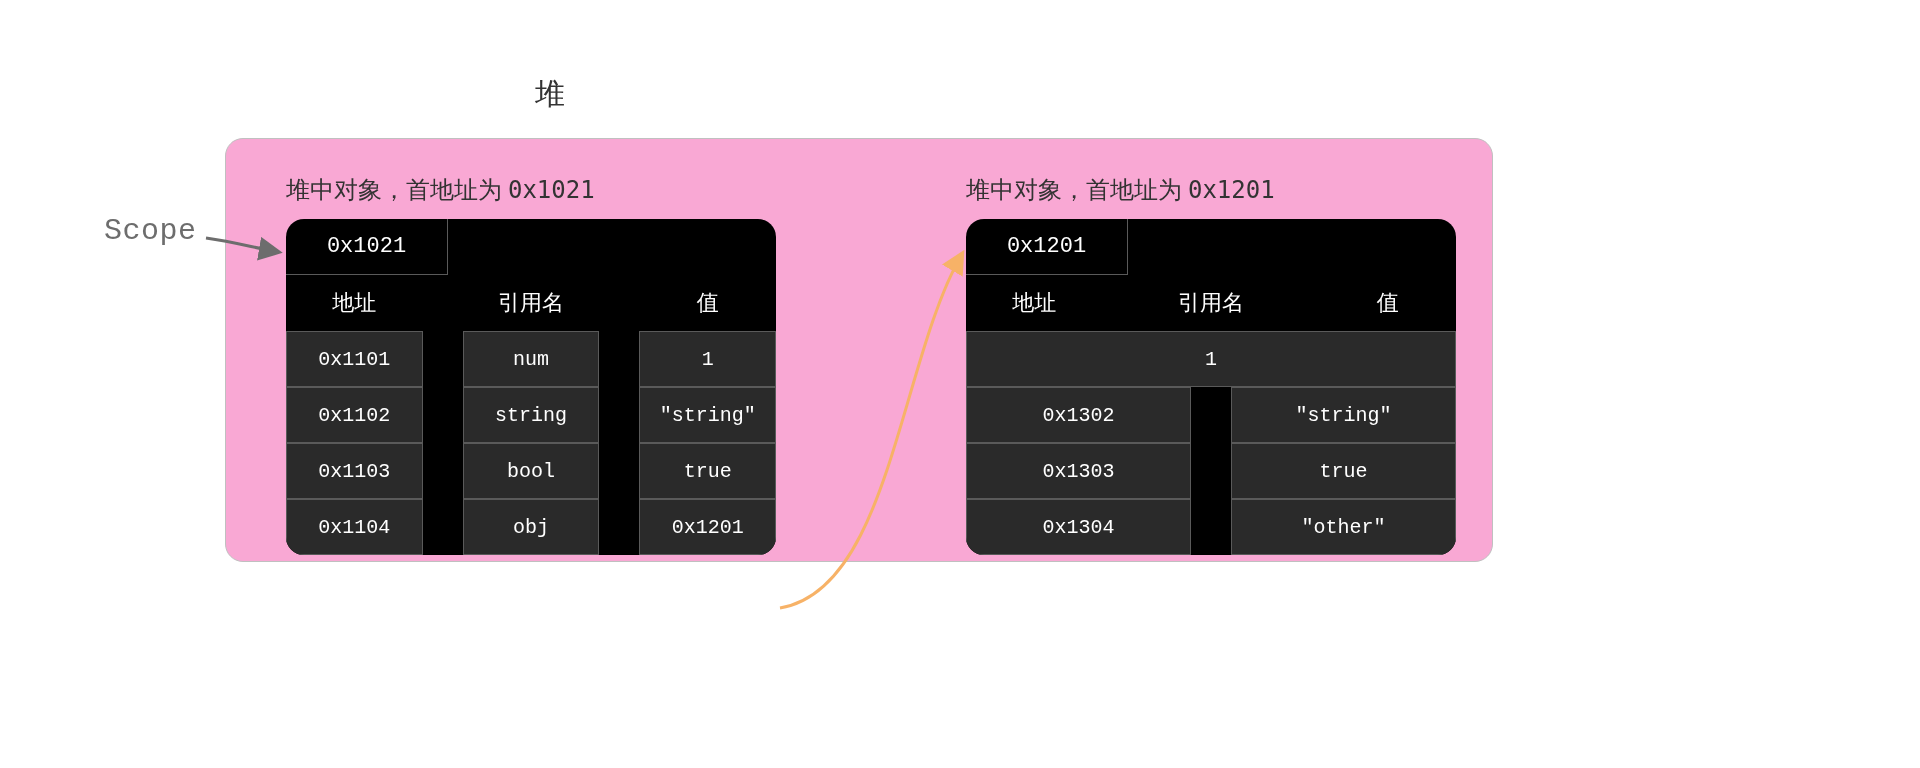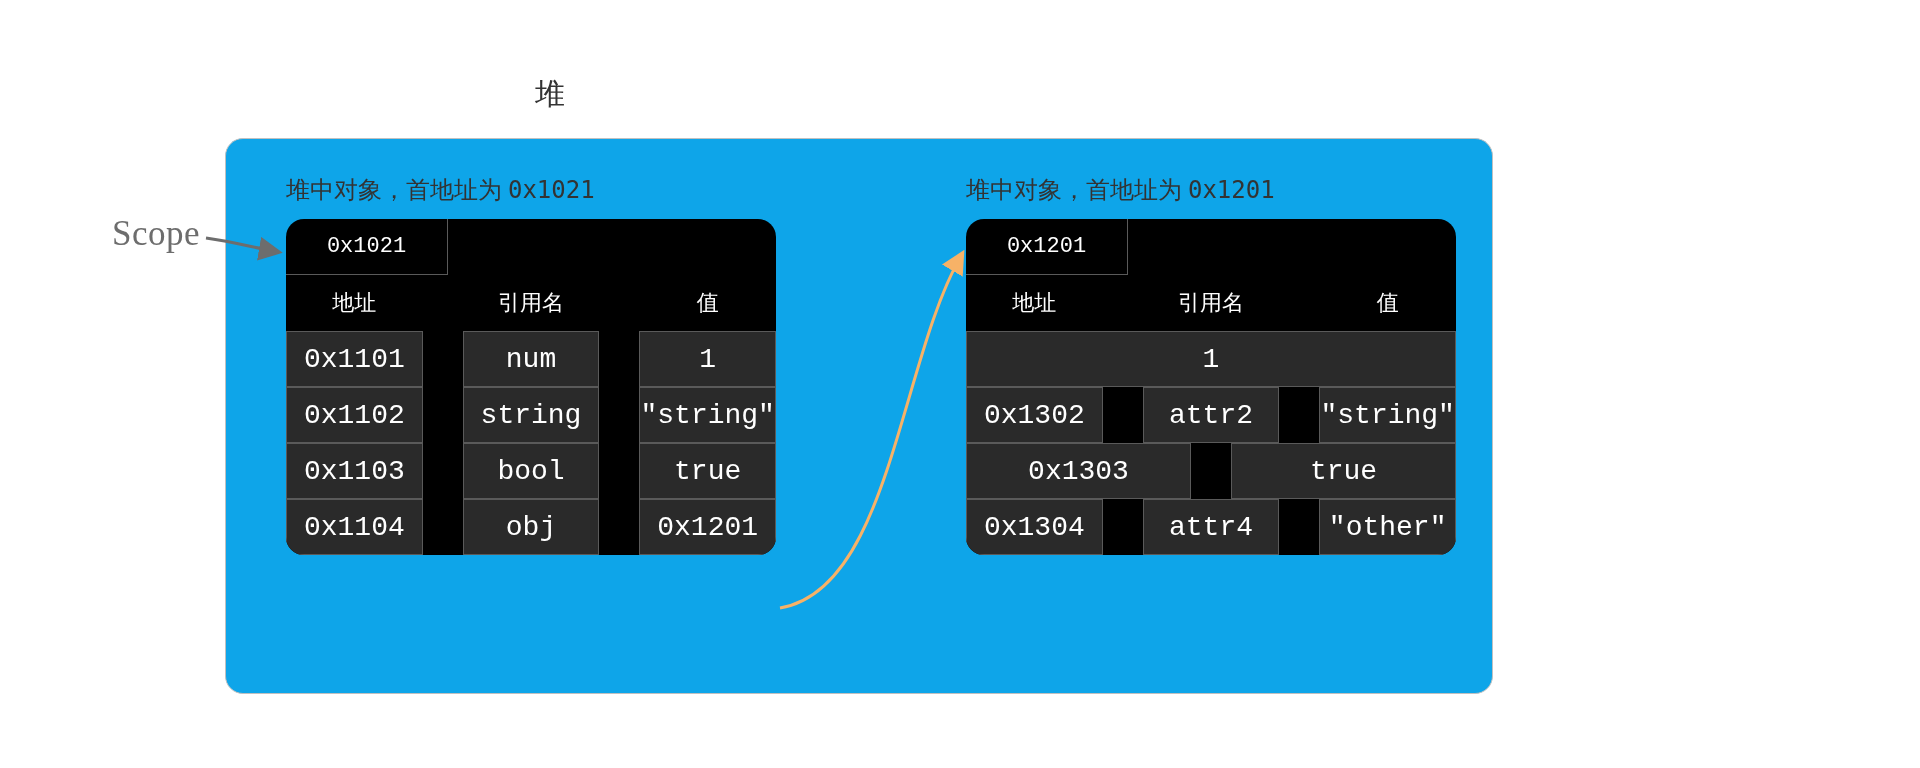--- a/index.html
+++ b/index.html
@@ -15,35 +15,34 @@
   .heap-title {
     position: absolute;
     left: 535px;
     top: 74px;
     font-size: 30px;
     color: #333;
   }
 
   .scope-label {
     position: absolute;
-    left: 112px;
+    left: 104px;
     top: 214px;
-    font-size: 35px;
+    font-size: 30px;
     color: #6d6d6d;
     letter-spacing: 0.5px;
-    font-family: Liberation Serif, serif;
   }
 
   .heap-box {
     position: absolute;
     left: 225px;
     top: 138px;
     width: 1268px;
-    height: 556px;
-    background: #0ea5e9;
+    height: 424px;
+    background: #f9a8d4;
     border: 1px solid #c0c0c0;
     border-radius: 18px;
     padding-left: 20px;
   }
 
   .obj-caption {
     position: absolute;
     font-size: 24px;
     color: #333;
   }
@@ -81,21 +80,21 @@
     font-size: 22px;
   }
   .mt-cell {
     flex: 1;
     height: 56px;
     line-height: 56px;
     text-align: center;
     color: #ffffff;
     background: #2a2a2a;
     border: 1px solid #5a5a5a;
-    font-size: 28px;
+    font-size: 20px;
   }
   .mt-cell.first-col { border-left: 1px solid #5a5a5a; }
   .mt-cell.last-col  { border-right: 1px solid #5a5a5a; }
 
   svg.arrows {
     position: absolute;
     left: 0; top: 0;
     width: 1920px; height: 768px;
     pointer-events: none;
   }
@@ -151,30 +150,28 @@
     <div class="mt-header-row">
       <div class="mt-header-cell">地址</div>
       <div class="mt-header-cell">引用名</div>
       <div class="mt-header-cell">值</div>
     </div>
     <div class="mt-row">
       <div class="mt-cell last-col mono">1</div>
     </div>
     <div class="mt-row">
       <div class="mt-cell first-col mono">0x1302</div>
-      <div class="mt-cell mono">attr2</div>
       <div class="mt-cell last-col mono">"string"</div>
     </div>
     <div class="mt-row">
       <div class="mt-cell first-col mono">0x1303</div>
       <div class="mt-cell last-col mono">true</div>
     </div>
     <div class="mt-row">
       <div class="mt-cell first-col mono">0x1304</div>
-      <div class="mt-cell mono">attr4</div>
       <div class="mt-cell last-col mono">"other"</div>
     </div>
   </div>
 
 </div>
 
 <svg class="arrows">
   <defs>
     <marker id="arrow-gray" viewBox="0 0 10 10" refX="8" refY="5" markerWidth="8" markerHeight="8" orient="auto-start-reverse">
       <path d="M 0 0 L 10 5 L 0 10 z" fill="#6d6d6d"></path>

